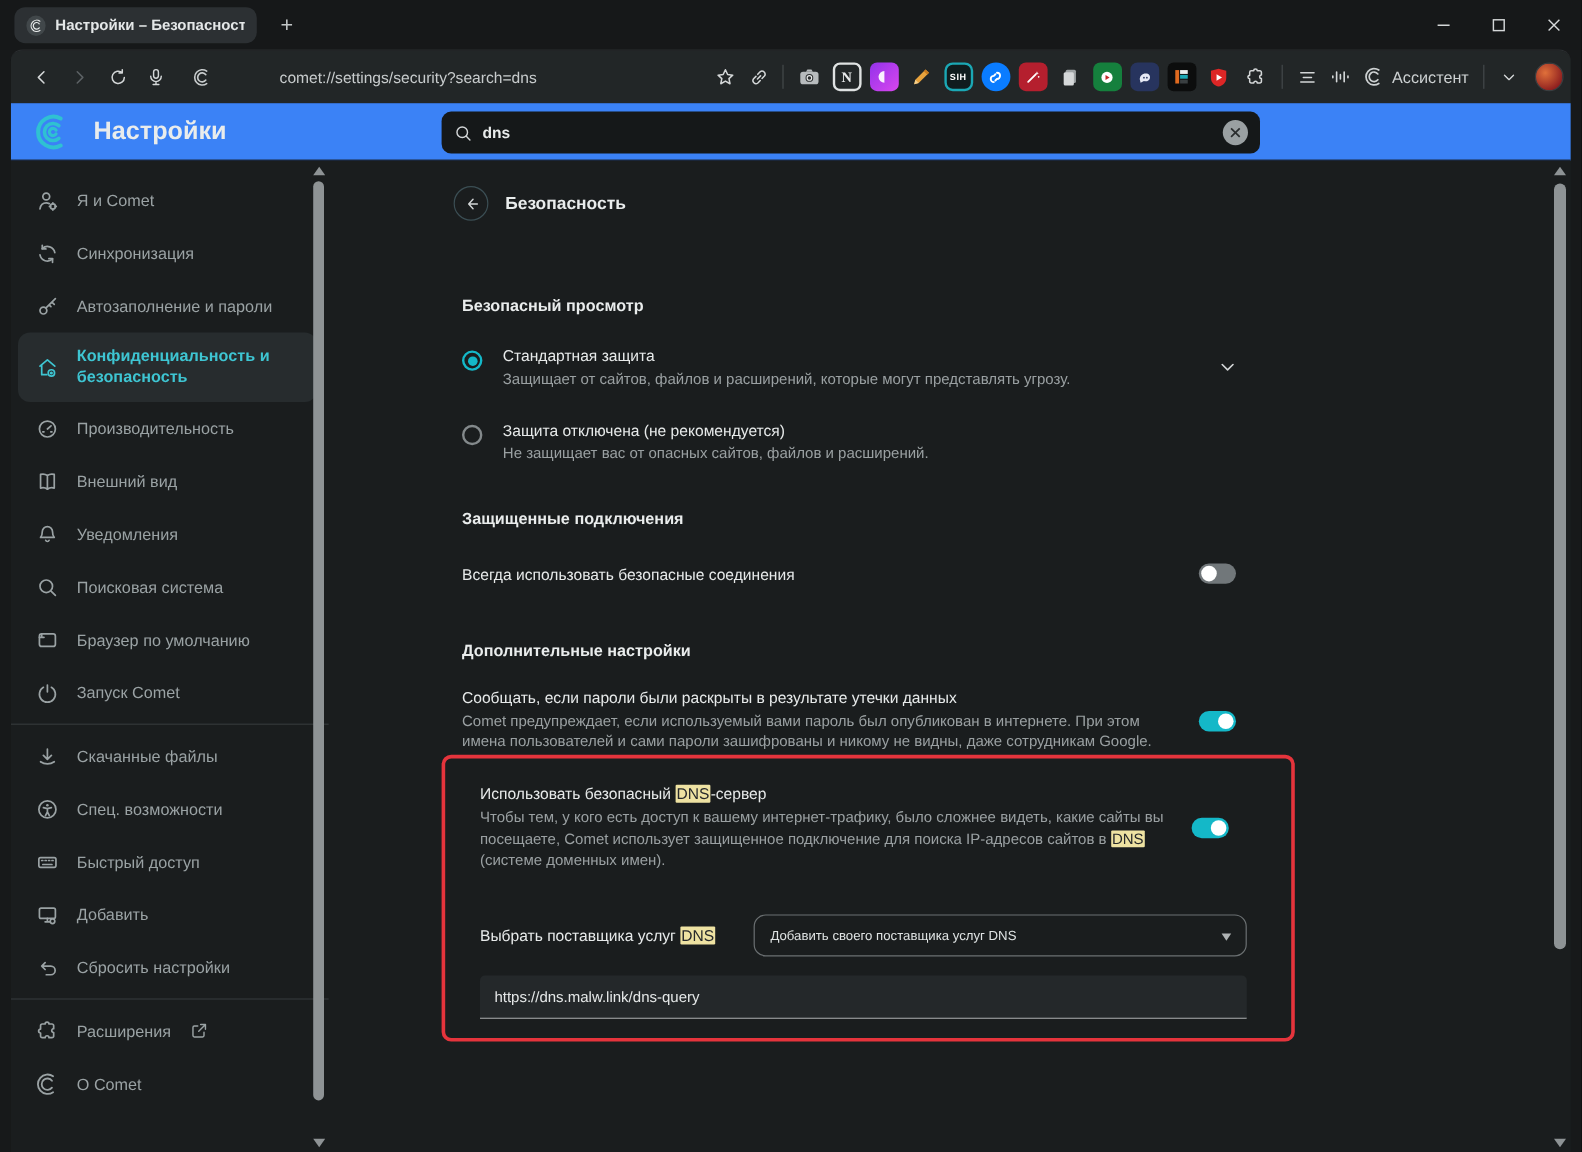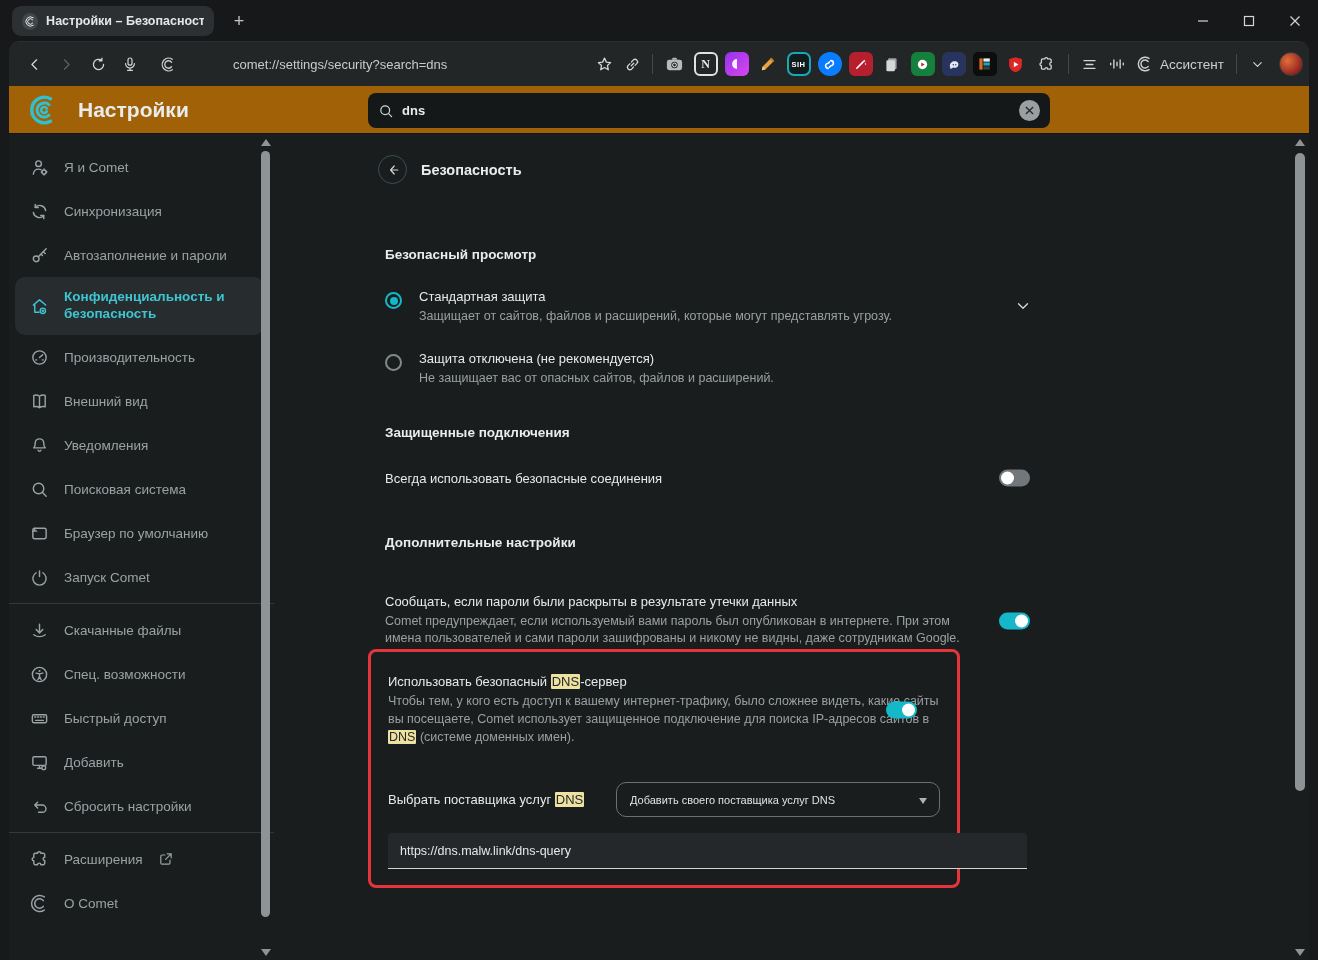--- a/index.html
+++ b/index.html
@@ -24,21 +24,21 @@
   .url-text { color:#c7cbcc; font-size:13px;margin-left:48px; }
   .tb-right { position:absolute; right:6px; top:0; height:44px; display:flex; align-items:center; }
   .tb-ic { width:28px; height:28px; display:flex; align-items:center; justify-content:center; border-radius:6px; }
   .ext { width:24px; height:24px; margin:0 3.5px; border-radius:6px; display:flex; align-items:center; justify-content:center; font-weight:bold; position:relative; overflow:hidden; flex:0 0 auto; }
   .vdiv { width:1px; height:20px; background:#44494b; margin:0 6px; }
   .assistant { display:flex; align-items:flex-end; gap:7px; padding:0 6px; }
   .assistant span { color:#ccd0d1; font-size:13.5px; }
   .avatar { width:24px; height:24px; border-radius:50%; background:radial-gradient(circle at 35% 35%, #e0703a, #8e1f1f 75%); margin-left:8px; border:1px solid #3a3e40; }
 
   
-  .set-header { position:relative; height:48px; background:#a16207; display:flex; align-items:center; border-bottom:1px solid #141617; }
+  .set-header { position:relative; height:48px; background:#3b82f6; display:flex; align-items:center; border-bottom:1px solid #141617; }
   .set-title { color:#e9ecec; font-size:21px; font-weight:bold; margin-left:20px; }
   .searchbox { position:absolute; left:359px; top:7px; width:682px; height:35px; background:#151819; border-radius:8px; display:flex; align-items:center; padding:0 10px; }
   .searchbox input { flex:1; background:transparent; border:none; outline:none; color:#e9ecec; font-size:13px; font-weight:bold; margin-left:8px; font-family:"Liberation Sans", sans-serif; }
   .clear-btn { width:21px; height:21px; border-radius:50%; background:#9aa0a2; color:#2a2d2e; display:flex; align-items:center; justify-content:center; font-size:12px; font-weight:bold; }
 
   
   .content { position:absolute; top:93px; left:0; right:0; bottom:0; display:flex; background:#1a1d1e; }
 
   
   .sidebar { position:relative; width:265px; flex:0 0 265px; padding-top:10px; overflow:hidden; }
@@ -73,24 +73,24 @@
   .row-desc { color:#9aa0a2; font-size:12.5px; line-height:1.42; margin-top:4px; max-width:588px; }
   .chev { position:absolute; right:24px; top:8px; }
   .toggle-abs { position:absolute; right:26px; top:50%; transform:translateY(-50%); }
   .toggle { width:31px; height:17px; border-radius:9px; position:relative; flex:0 0 auto; }
   .toggle.on { background:#14b8c8; }
   .toggle.off { background:#71777a; }
   .toggle::after { content:""; position:absolute; top:2px; width:13px; height:13px; border-radius:50%; background:#fff; }
   .toggle.on::after { right:2px; }
   .toggle.off::after { left:2px; }
   .t-row { margin-top:31px; }
-  .t-row2 { margin-top:44px; }
+  .t-row2 { margin-top:24px; }
   .hl { background:#eee2a2; color:#26282a; border-radius:1px; padding:0 1px; }
 
-  .redbox { margin-top:1px; width:592px; border:3px solid #e5343c; border-radius:8px; padding:22px 0 16px; }
+  .redbox { margin-top:1px; width:711px; border:3px solid #e5343c; border-radius:8px; padding:22px 12px 16px; }
   .dns-row { position:relative; padding:0 17px; }
   .provider-row { margin-top:36px; display:flex; align-items:center; padding:0 17px; }
   .provider-label { color:#e7eaea; font-size:13px; width:228px; flex:0 0 228px; }
   .dropdown { width:411px; height:35px; border:1px solid #6b7072; border-radius:10px; display:flex; align-items:center; padding:0 13px; position:relative; }
   .dropdown span { color:#dfe3e3; font-size:11px; }
   .dd-caret { position:absolute; right:12px; top:15px; width:0; height:0; border-left:4.5px solid transparent; border-right:4.5px solid transparent; border-top:6px solid #aeb2b3; }
   .dns-input-wrap { margin:16px 17px 0; }
   .dns-input { width:639px; height:36px; background:#24282a; border:none; border-bottom:1.5px solid #cfd3d4; border-radius:4px 4px 0 0; color:#e5e8e8; font-size:12.5px; padding:0 12px; outline:none; font-family:"Liberation Sans", sans-serif; }
 
   .main-scroll { position:absolute; top:2px; right:3px; bottom:0; width:12px; }

